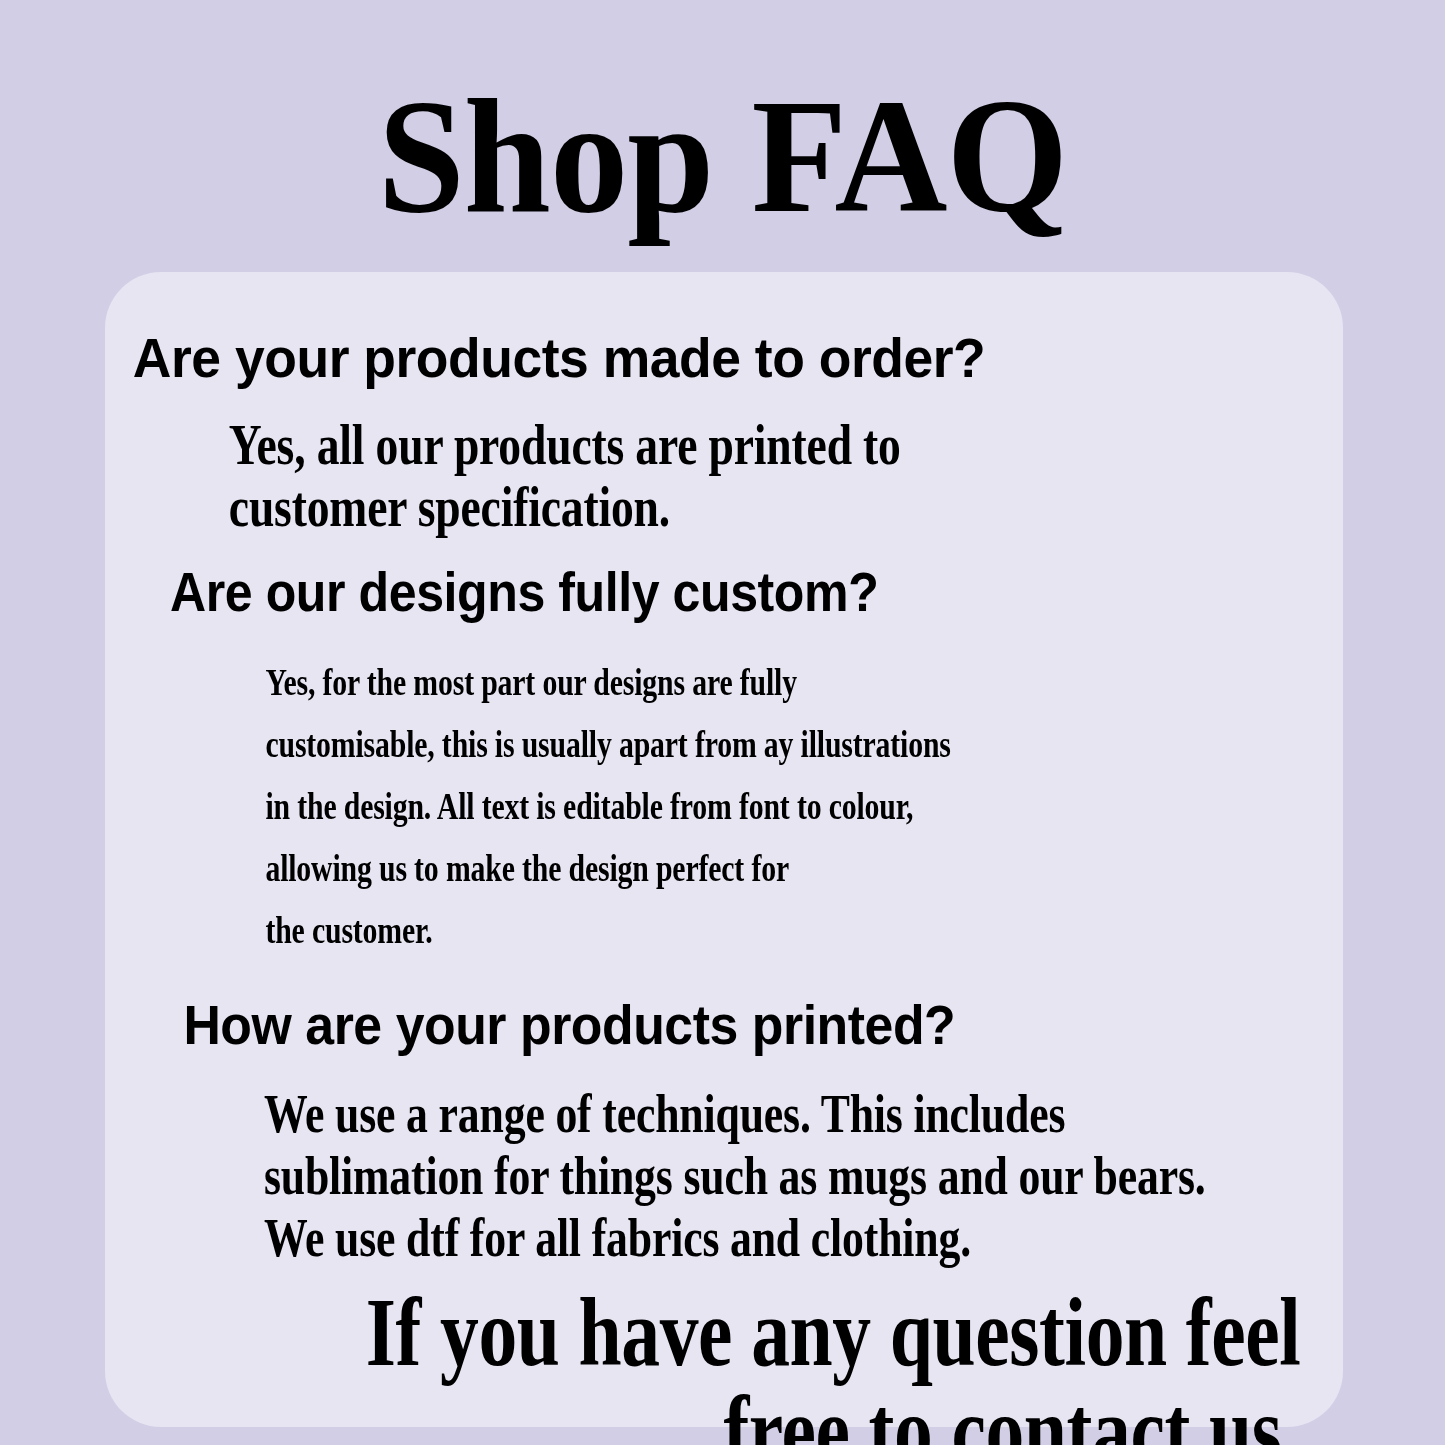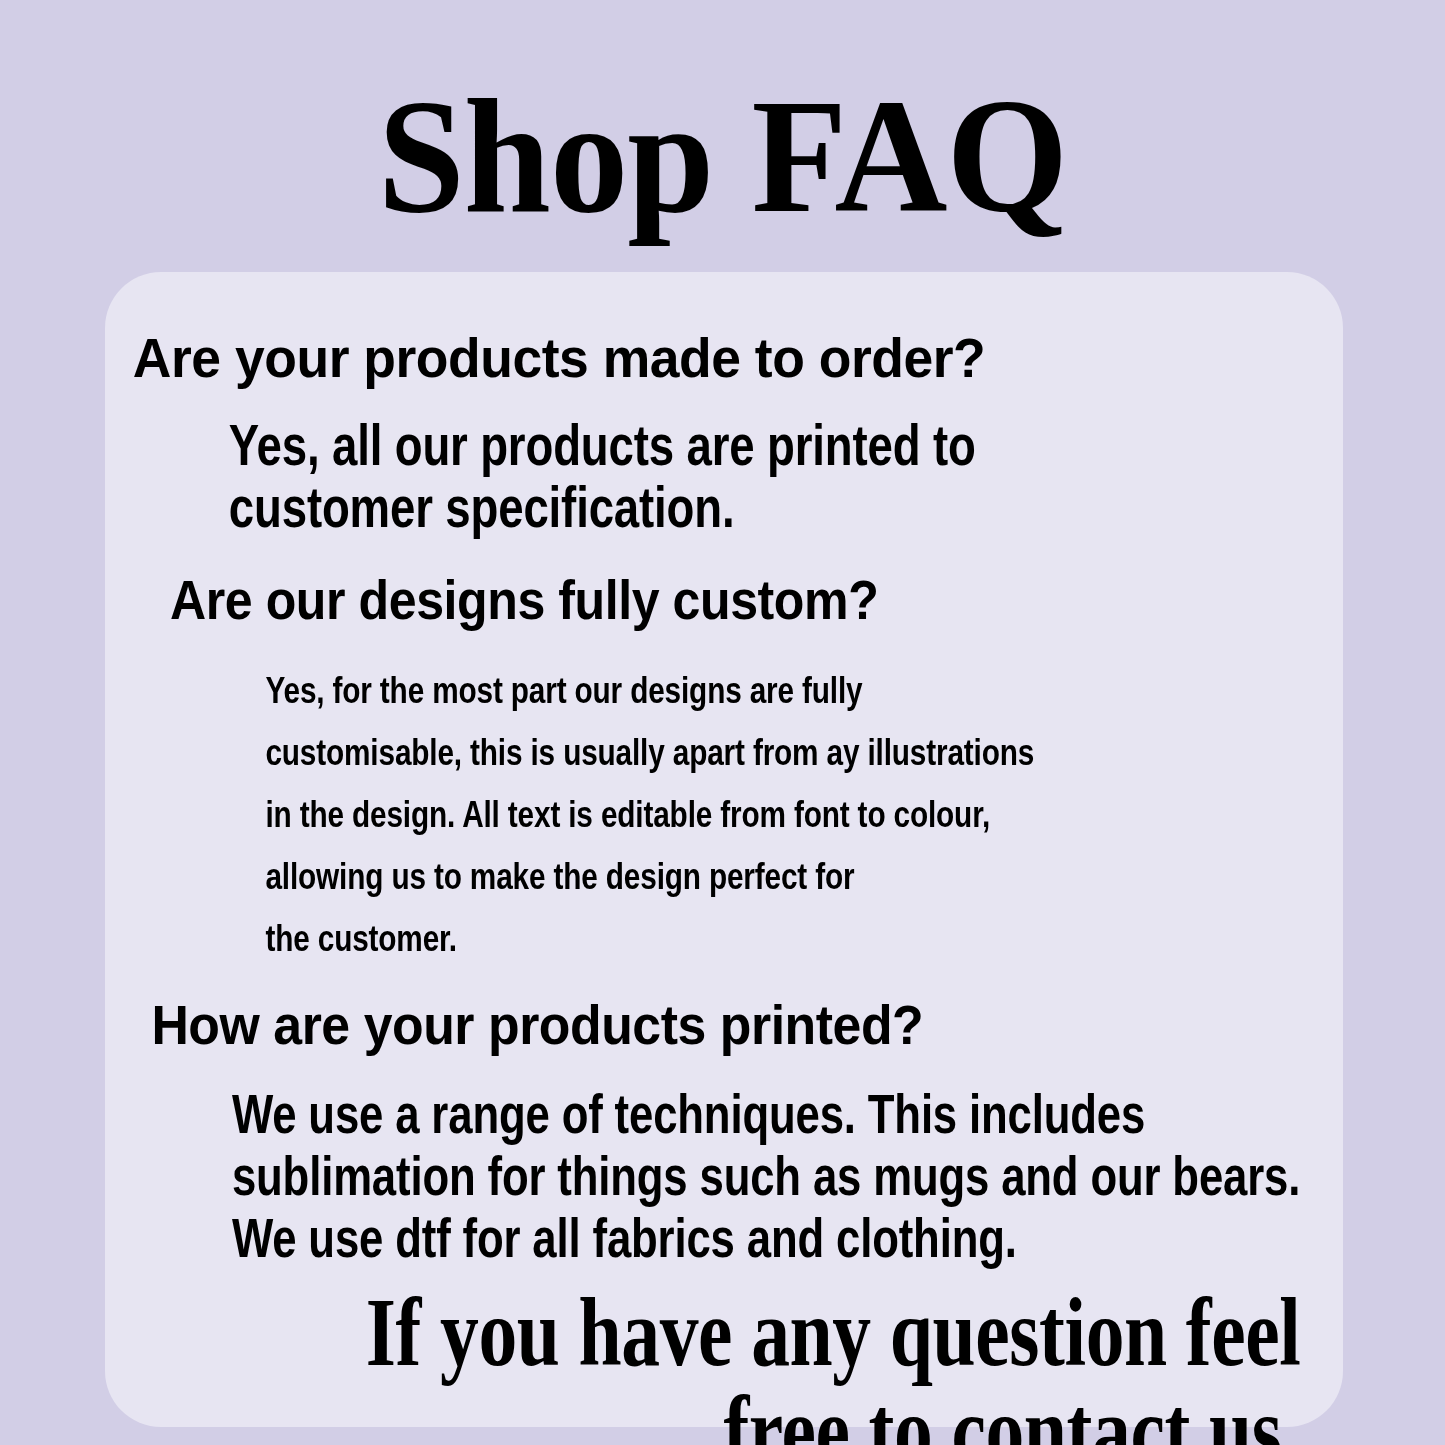--- a/index.html
+++ b/index.html
@@ -67,42 +67,42 @@
   .faq-question {
     font-family: "Liberation Sans", "DejaVu Sans", sans-serif;
     font-weight: 700;
     color: #000000;
     letter-spacing: -0.5px;
     white-space: nowrap;
     line-height: 1.0;
   }
 
   .faq-answer {
-    font-family: Liberation Sans, sans-serif;
+    font-family: Liberation Serif, serif;
     font-weight: 700;
     color: #000000;
     line-height: 62px;
     letter-spacing: -0.2px;
   }
   .faq-answer .ln { display: block; white-space: nowrap; }
 
   
   #faq-item-1            { top: 58px; }
   #faq-item-1 .faq-question { font-size: 56px; transform: scaleX(0.955); transform-origin: 50% 50%; }
   #faq-item-1 .faq-answer   { margin-top: 28px; font-size: 57px; }
   #faq-item-1 .faq-answer .ln { transform: scaleX(0.80); transform-origin: 50% 50%; }
 
   
-  #faq-item-2            { top: 300px; }
+  #faq-item-2            { top: 292px; }
   #faq-item-2 .faq-question { font-size: 56px; transform: scaleX(0.895); transform-origin: 50% 50%; }
   #faq-item-2 .faq-answer   { margin-top: 32px; font-size: 37px; padding-left: 44px; }
   #faq-item-2 .faq-answer .ln { transform: scaleX(0.805); transform-origin: 50% 50%; }
 
   
-  #faq-item-3            { top: 725px; }
+  #faq-item-3            { top: 725px; padding-left: 32px; }
   #faq-item-3 .faq-question { font-size: 56px; transform: scaleX(0.925); transform-origin: 50% 50%; }
   #faq-item-3 .faq-answer   { margin-top: 30px; font-size: 55px; }
   #faq-item-3 .faq-answer .ln { transform: scaleX(0.795); transform-origin: 50% 50%; }
 
   
   #closing-note {
     position: absolute;
     left: 0;
     top: 1247px;
     width: 1445px;

